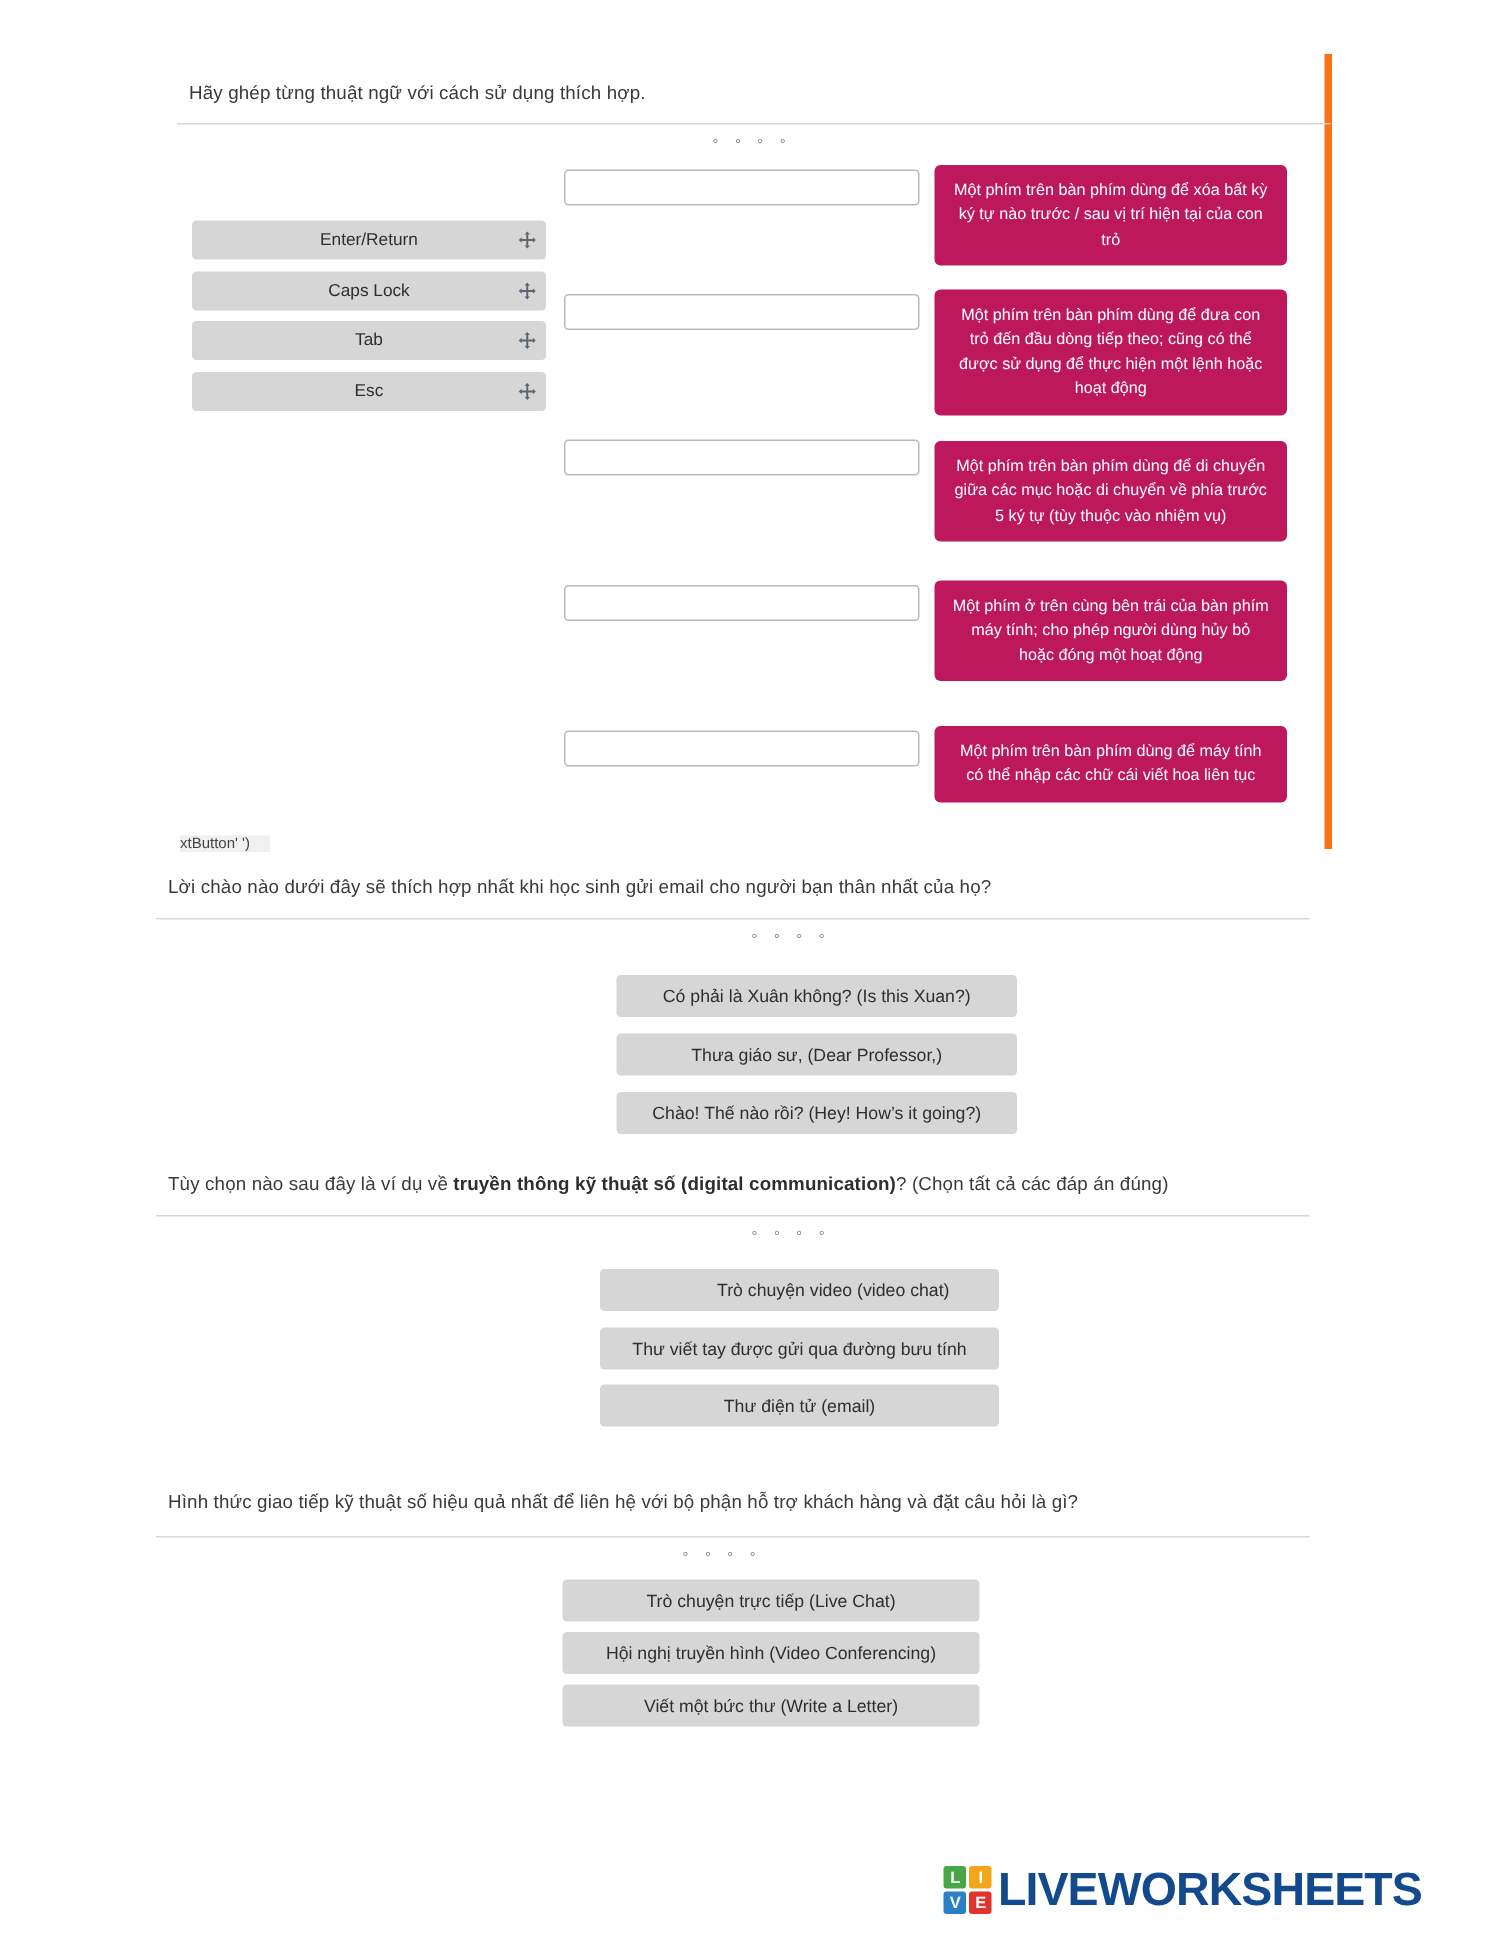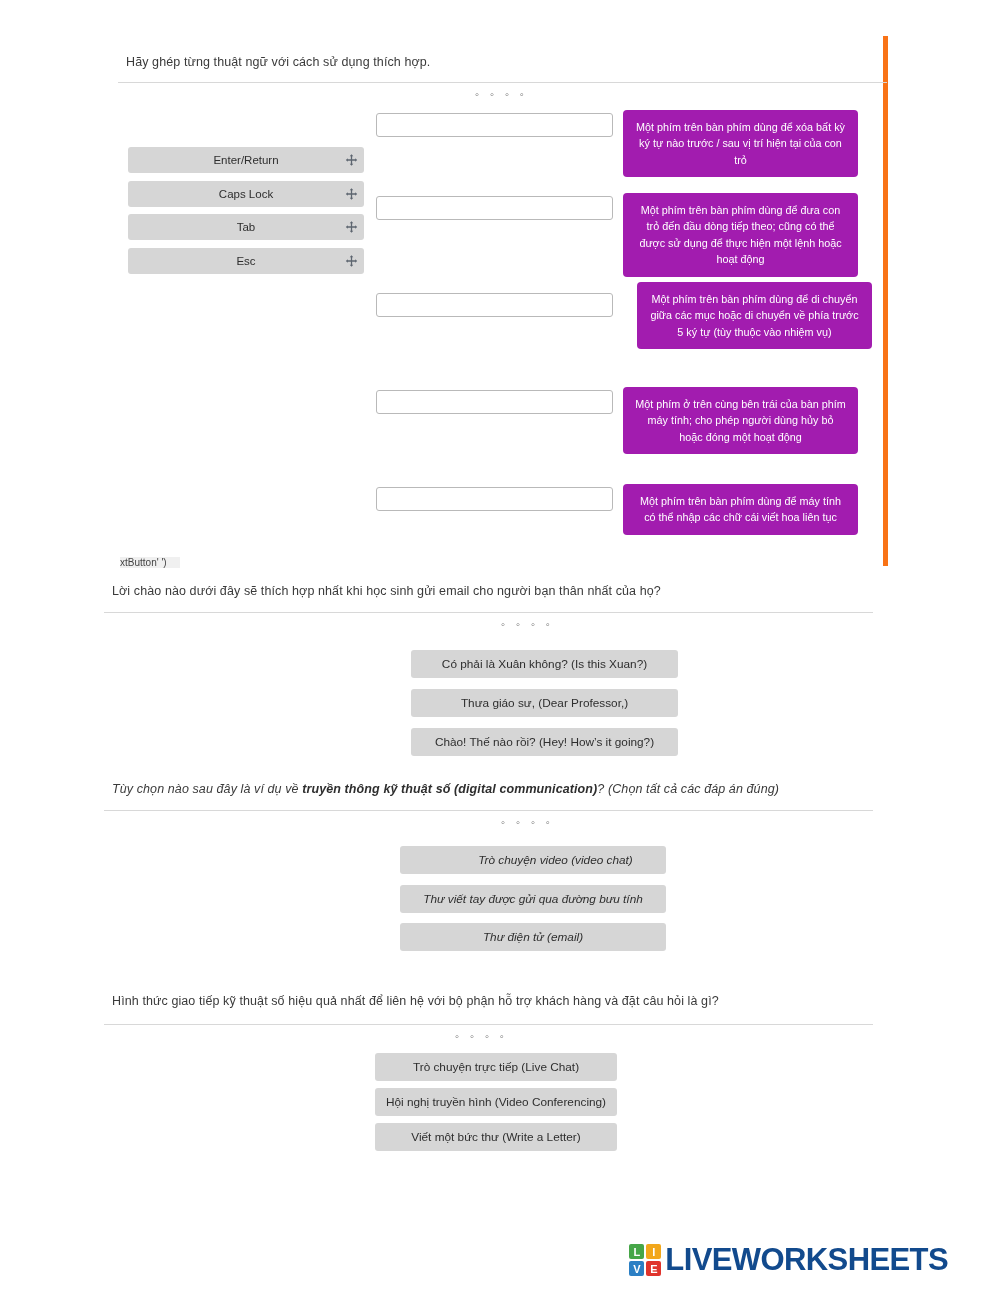--- a/index.html
+++ b/index.html
@@ -99,33 +99,33 @@
   .d1 { top: 160px; }
   .d2 { top: 257px; }
   .d3 { top: 354px; }
   .d4 { top: 451px; }
 
   
   .defcard {
     position: absolute;
     left: 505px;
     width: 235px;
-    background: #a21caf;
+    background: #be185d;
     border-radius: 4px;
     color: #ffffff;
     font-size: 10.8px;
     line-height: 1.52;
     text-align: center;
     padding: 9px 12px;
     display: flex;
     justify-content: center;
   }
   .c0 { top: 74px; min-height: 50px; }
   .c1 { top: 157px; min-height: 66px; }
-  .c2 { top: 246px; min-height: 66px; margin-left: 14px; }
+  .c2 { top: 258px; min-height: 66px; }
   .c3 { top: 351px; min-height: 66px; }
   .c4 { top: 448px; min-height: 50px; }
 
   .code-snippet {
     position: absolute;
     left: 2px;
     top: 521px;
     width: 60px;
     font-size: 10px;
     color: #444;
@@ -158,33 +158,33 @@
   
   #q2 { top: 582px; height: 180px; }
   #q2 .q-rule { top: 30px; }
   #q2 .q-dots { left: 397px; top: 36px; }
   #q2 .opt { left: 307px; width: 267px; }
   #q2 .o0 { top: 68px; }
   #q2 .o1 { top: 107px; }
   #q2 .o2 { top: 146px; }
 
   
-  #q3 { top: 780px; height: 180px; font-style: italic; }
+  #q3 { top: 780px; height: 180px; }
   #q3 .q-rule { top: 30px; }
   #q3 .q-dots { left: 397px; top: 36px; }
   #q3 .opt { left: 296px; width: 266px; }
   #q3 .o0 { top: 66px; padding-left: 45px; }
   #q3 .o1 { top: 105px; }
   #q3 .o2 { top: 143px; }
 
   
   #q4 { top: 992px; height: 180px; }
   #q4 .q-rule { top: 32px; }
   #q4 .q-dots { left: 351px; top: 38px; }
-  #q4 .opt { left: 271px; width: 242px; }
+  #q4 .opt { left: 271px; width: 278px; }
   #q4 .o0 { top: 61px; }
   #q4 .o1 { top: 96px; }
   #q4 .o2 { top: 131px; }
 
   
   .logo {
     position: absolute;
     right: 52px;
     bottom: 16px;
     display: flex;

